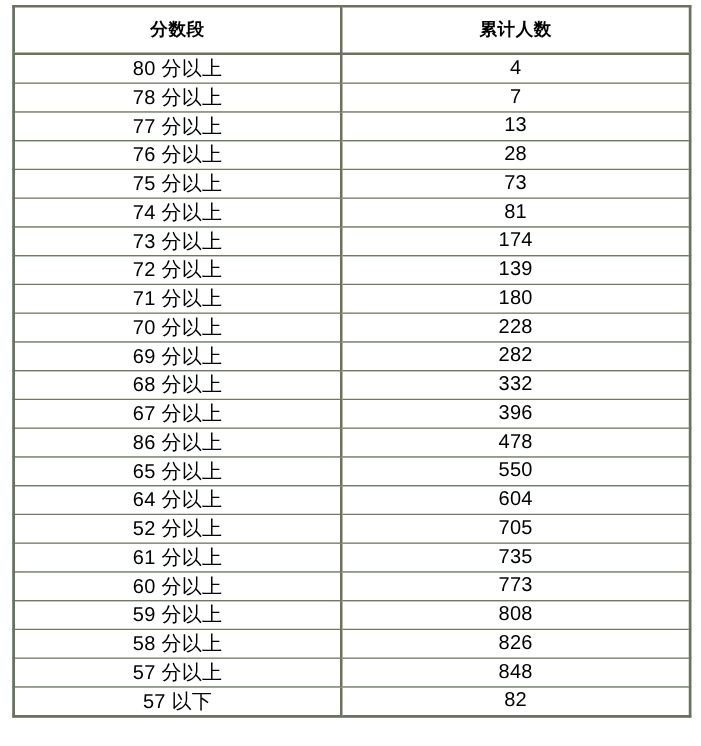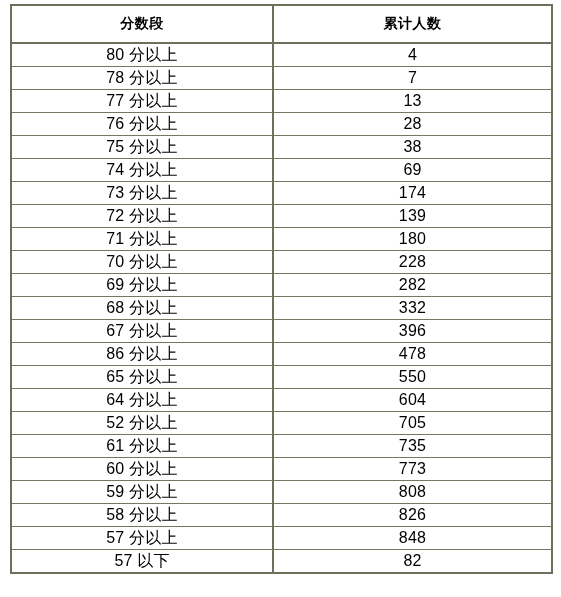--- a/index.html
+++ b/index.html
@@ -99,25 +99,25 @@
         <tr>
           <td class="cell-range">77 分以上</td>
           <td class="cell-count">13</td>
         </tr>
         <tr>
           <td class="cell-range">76 分以上</td>
           <td class="cell-count">28</td>
         </tr>
         <tr>
           <td class="cell-range">75 分以上</td>
-          <td class="cell-count">38</td>
+          <td class="cell-count">73</td>
         </tr>
         <tr>
           <td class="cell-range">74 分以上</td>
-          <td class="cell-count">69</td>
+          <td class="cell-count">81</td>
         </tr>
         <tr>
           <td class="cell-range">73 分以上</td>
           <td class="cell-count">174</td>
         </tr>
         <tr>
           <td class="cell-range">72 分以上</td>
           <td class="cell-count">139</td>
         </tr>
         <tr>

